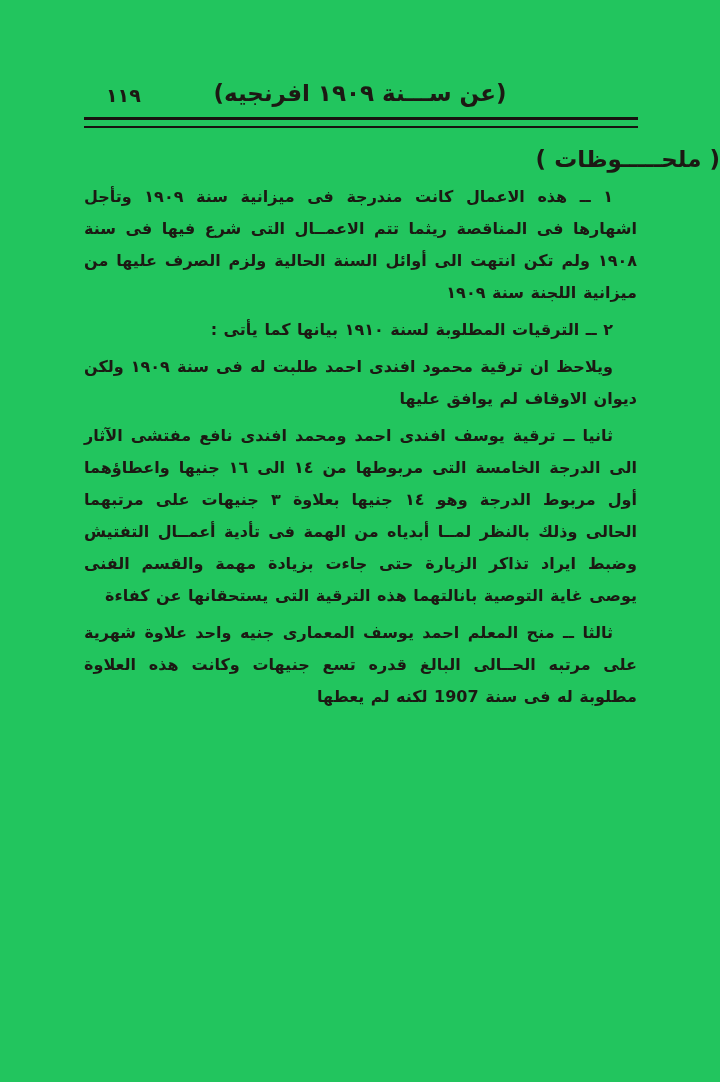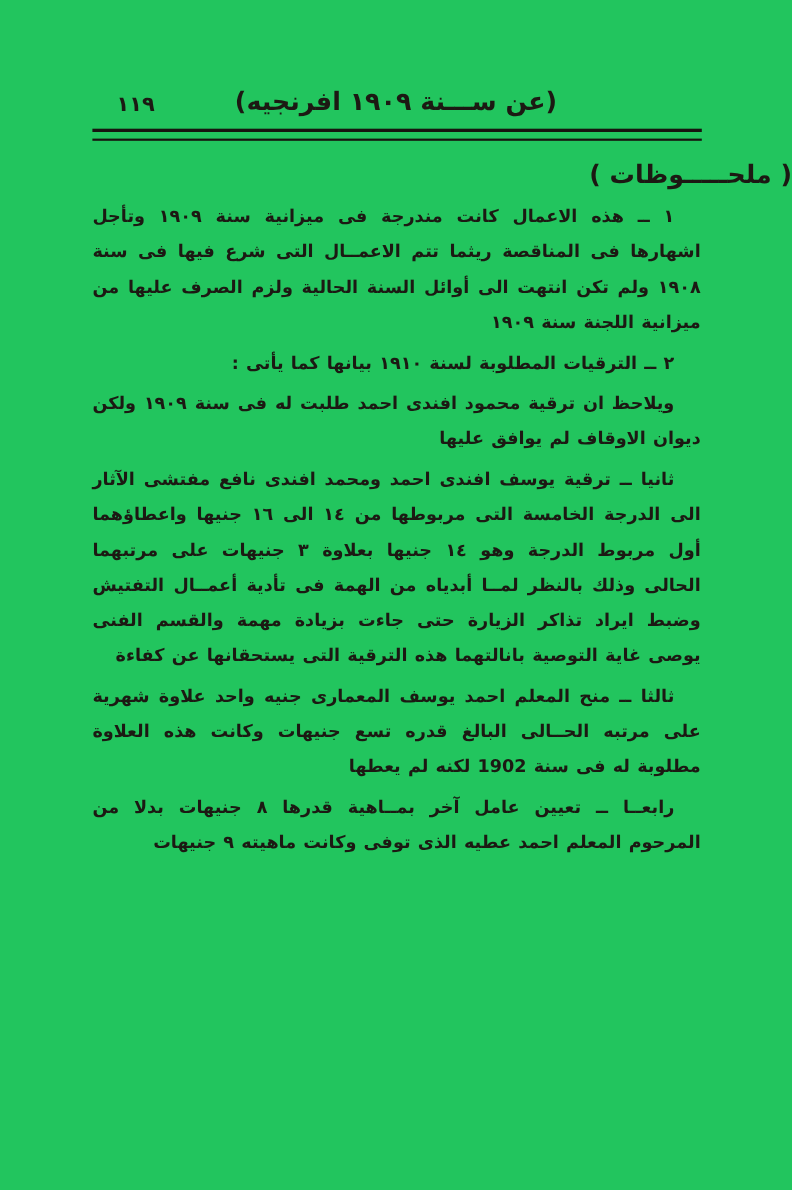--- a/index.html
+++ b/index.html
@@ -88,17 +88,16 @@
 
   <div class="header-rule"></div>
 
   <h2 class="section-title">( ملحـــــوظات )</h2>
 
   <main class="body-text">
       <p class="para">١ ــ هذه الاعمال كانت مندرجة فى ميزانية سنة ١٩٠٩ وتأجل اشهارها فى المناقصة ريثما تتم الاعمــال التى شرع فيها فى سنة ١٩٠٨ ولم تكن انتهت الى أوائل السنة الحالية ولزم الصرف عليها من ميزانية اللجنة سنة ١٩٠٩</p>
       <p class="para">٢ ــ الترقيات المطلوبة لسنة ١٩١٠ بيانها كما يأتى :</p>
       <p class="para">ويلاحظ ان ترقية محمود افندى احمد طلبت له فى سنة ١٩٠٩ ولكن ديوان الاوقاف لم يوافق عليها</p>
       <p class="para">ثانيا ــ ترقية يوسف افندى احمد ومحمد افندى نافع مفتشى الآثار الى الدرجة الخامسة التى مربوطها من ١٤ الى ١٦ جنيها واعطاؤهما أول مربوط الدرجة وهو ١٤ جنيها بعلاوة ٣ جنيهات على مرتبهما الحالى وذلك بالنظر لمــا أبدياه من الهمة فى تأدية أعمــال التفتيش وضبط ايراد تذاكر الزيارة حتى جاءت بزيادة مهمة والقسم الفنى يوصى غاية التوصية بانالتهما هذه الترقية التى يستحقانها عن كفاءة</p>
-      <p class="para">ثالثا ــ منح المعلم احمد يوسف المعمارى جنيه واحد علاوة شهرية على مرتبه الحــالى البالغ قدره تسع جنيهات وكانت هذه العلاوة مطلوبة له فى سنة 1902 لكنه لم يعطها</p>
-      <p class="para">رابعــا ــ تعيين عامل آخر بمــاهية قدرها ٨ جنيهات بدلا من المرحوم المعلم احمد عطيه الذى توفى وكانت ماهيته ٩ جنيهات</p>
+      <p class="para">ثالثا ــ منح المعلم احمد يوسف المعمارى جنيه واحد علاوة شهرية على مرتبه الحــالى البالغ قدره تسع جنيهات وكانت هذه العلاوة مطلوبة له فى سنة 1907 لكنه لم يعطها</p>
     </main>
 
 </div>
 
 </body></html>

